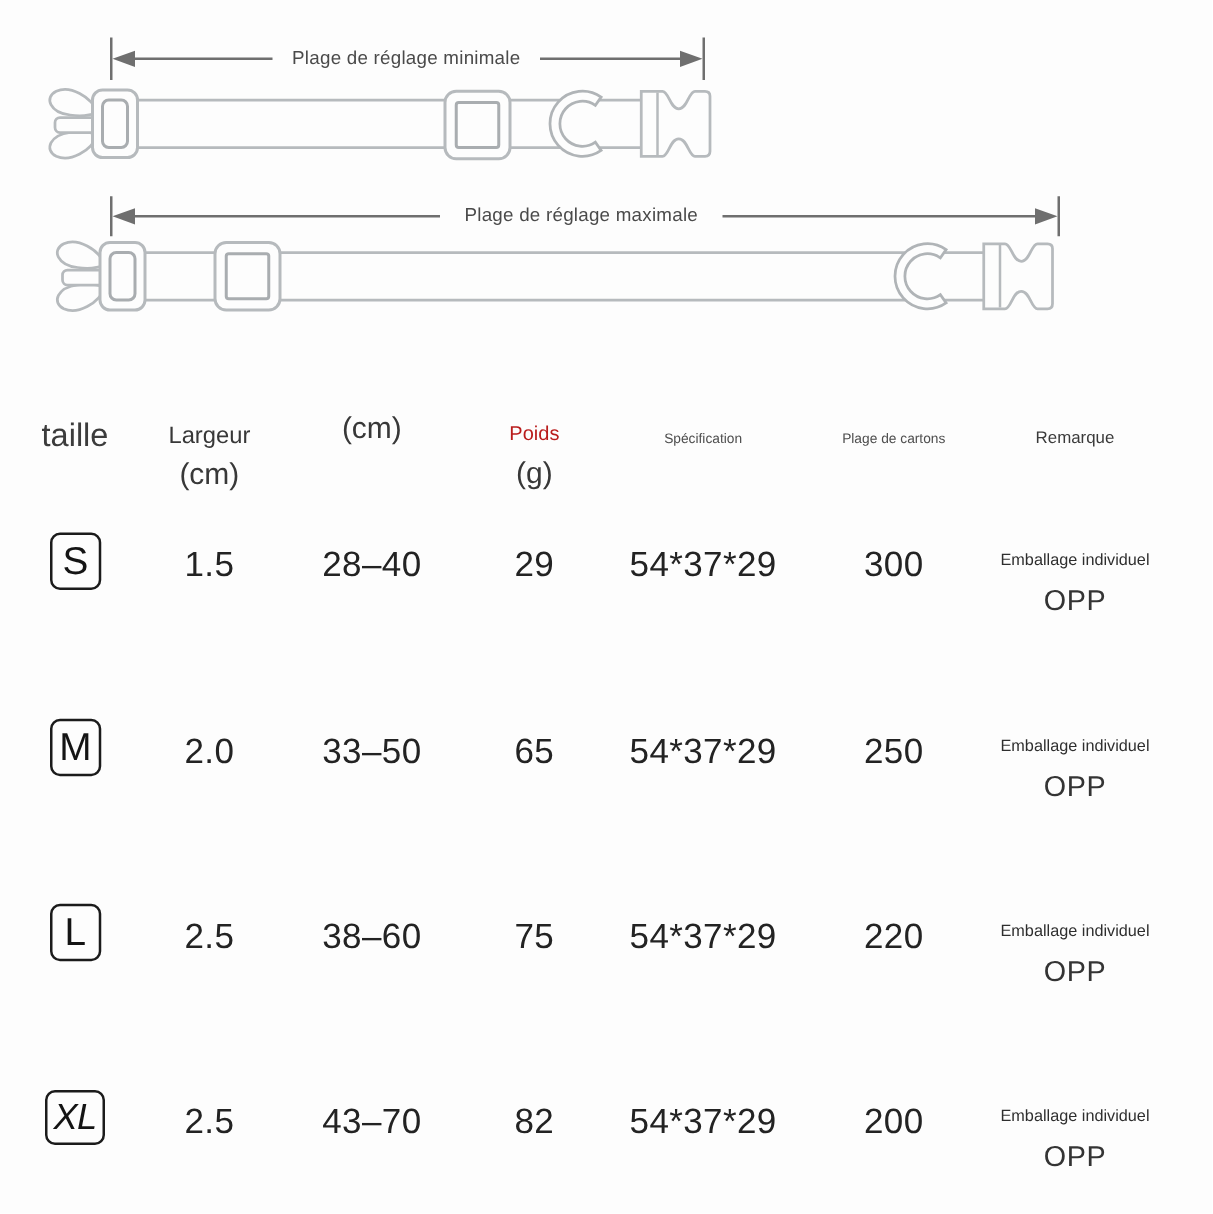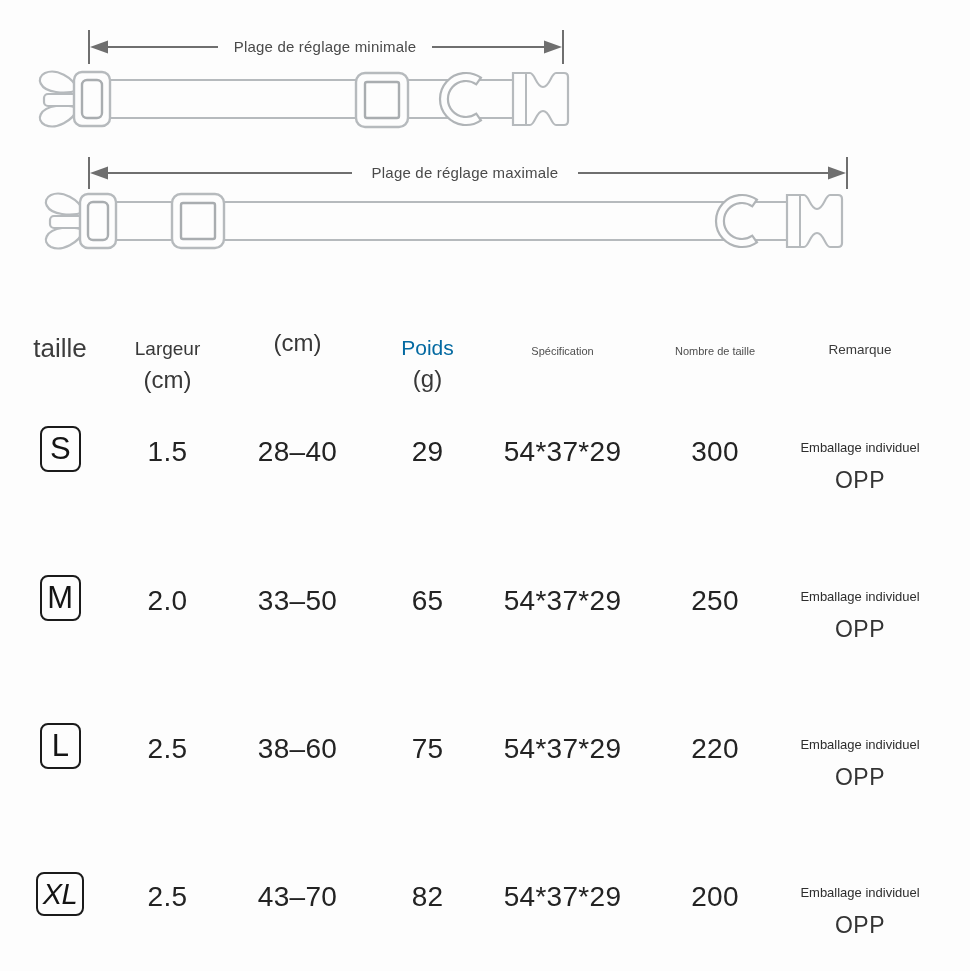--- a/index.html
+++ b/index.html
@@ -22,21 +22,21 @@
     position:absolute;left:0;width:842px;
     display:grid;
     grid-template-columns:120px 95px 165px 95px 175px 130px 160px 30px;
     align-items:center;justify-items:center;
   }
   .thead{top:326px;height:84px;align-items:start;}
   .hcell{display:flex;flex-direction:column;align-items:center;text-align:center;}
   .h-taille{font-size:26px;color:#3c3c3c;line-height:30px;padding-top:7px;}
   .h-main{font-size:19px;color:#383838;line-height:28px;padding-top:9px;}
   .h-main-sm{font-size:17px;color:#383838;line-height:28px;padding-top:10px;}
-  .h-poids{font-size:21px;color:#0369a1;line-height:28px;padding-top:8px;}
+  .h-poids{font-size:16px;color:#b91c1c;line-height:28px;padding-top:8px;}
   .h-unit{font-size:24px;color:#383838;line-height:30px;margin-top:2px;}
   .h-tiny{font-size:11px;color:#4e4e4e;line-height:16px;padding-top:17px;}
   .h-remarque{font-size:13.5px;color:#3a3a3a;line-height:18px;padding-top:15px;text-align:right;}
   .trow{height:110px;}
   .row-s{top:394px;}
   .row-m{top:543px;}
   .row-l{top:691px;}
   .row-xl{top:839px;}
   .cell{display:flex;align-items:center;justify-content:center;}
   .num{font-size:28px;color:#232323;letter-spacing:.3px;margin-top:6px;}
@@ -132,21 +132,21 @@
       <span class="h-unit">(cm)</span>
     </div>
     <div class="hcell">
       <span class="h-poids">Poids</span>
       <span class="h-unit">(g)</span>
     </div>
     <div class="hcell">
         <span class="h-tiny">Spécification</span>
       </div>
     <div class="hcell">
-        <span class="h-tiny">Nombre de taille</span>
+        <span class="h-tiny">Plage de cartons</span>
       </div>
     <div class="hcell">
         <span class="h-remarque">Remarque</span>
       </div>
     <div></div>
   </div>
 
   <div class="trow row-s">
     <div class="cell">
         <span class="size-box">S</span>

